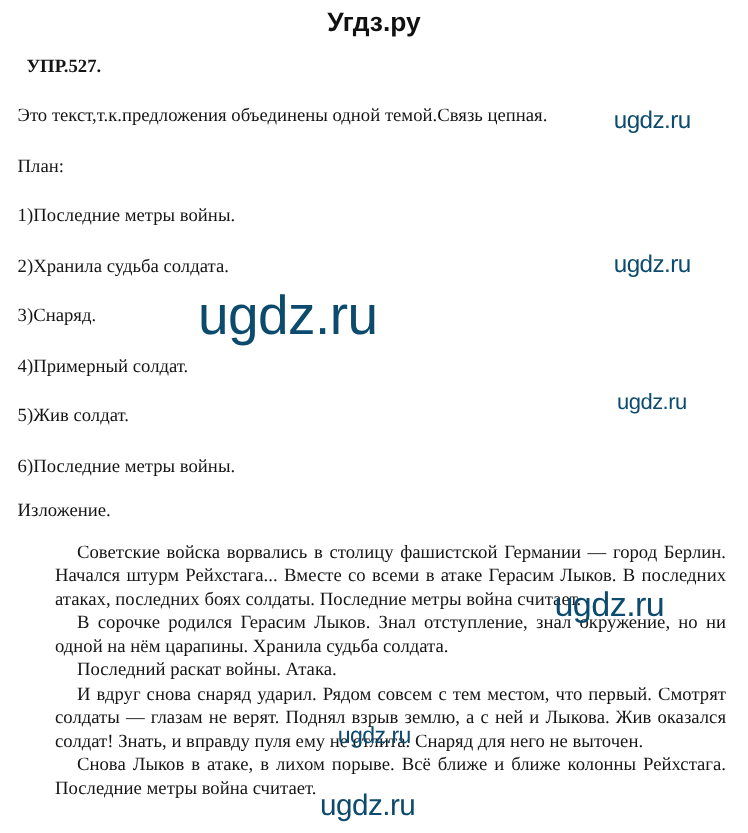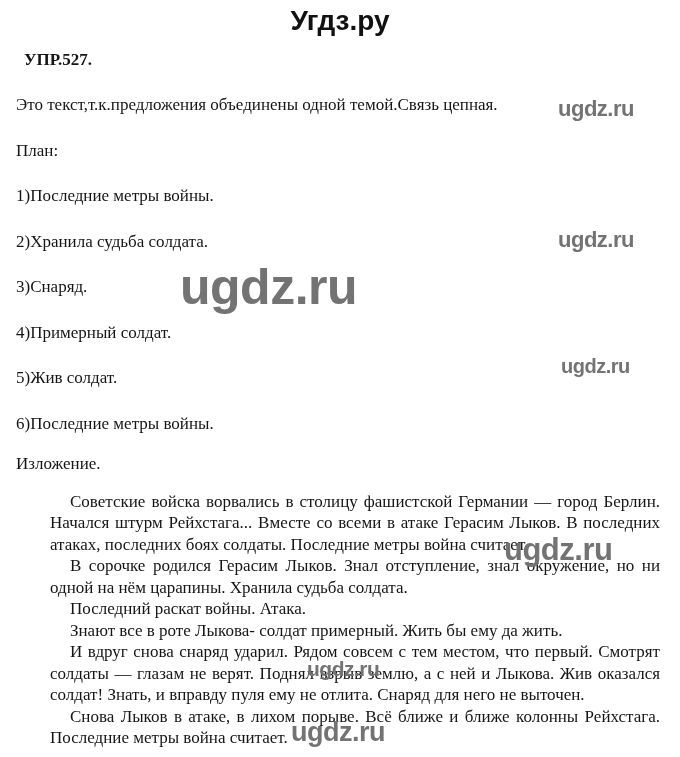--- a/index.html
+++ b/index.html
@@ -10,21 +10,21 @@
     background: #ffffff;
     color: #151515;
     font-family: "Liberation Serif", "DejaVu Serif", serif;
     overflow: hidden;
   }
   .site-title {
     margin-top: 6px;
     text-align: center;
     font-family: "Liberation Sans", "DejaVu Sans", sans-serif;
     font-weight: 700;
-    font-size: 28px;
+    font-size: 24px;
     line-height: 30px;
     color: #111;
   }
   .exercise-number {
     margin: 13px 0 0 24px;
     font-weight: 700;
     font-size: 17px;
     line-height: 21px;
   }
   .analysis {
@@ -45,22 +45,22 @@
   }
   .essay p {
     text-align: justify;
     text-indent: 20px;
     margin-left: 38px;
   }
   .essay p.no-indent { text-indent: 0; }
   .watermark {
     position: absolute;
     font-family: "Liberation Sans", "DejaVu Sans", sans-serif;
-    font-weight: 700;
-    color: #737373;
+    font-weight: 400;
+    color: #0c4a6e;
     letter-spacing: -0.5px;
     white-space: nowrap;
     pointer-events: none;
   }
   .wm-1 { left: 558px; top: 96px;  font-size: 22px; }
   .wm-2 { left: 558px; top: 227px; font-size: 22px; }
   .wm-3 { left: 180px; top: 258px; font-size: 50px; }
   .wm-4 { left: 561px; top: 355px; font-size: 20px; }
   .wm-5 { left: 504px; top: 532px; font-size: 31px; }
   .wm-6 { left: 307px; top: 657px; font-size: 21px; }
@@ -83,21 +83,20 @@
   <div class="line">5)Жив солдат.</div>
   <div class="line">6)Последние метры войны.</div>
 </div>
 
 <div class="essay-heading">Изложение.</div>
 
 <div class="essay">
   <p>Советские войска ворвались в столицу фашистской Германии — город Берлин. Начался штурм Рейхстага... Вместе со всеми в атаке Герасим Лыков. В последних атаках, последних боях солдаты. Последние метры война считает.</p>
   <p>В сорочке родился Герасим Лыков. Знал отступление, знал окружение, но ни одной на нём царапины. Хранила судьба солдата.</p>
   <p>Последний раскат войны. Атака.</p>
-  <p>Знают все в роте Лыкова- солдат примерный. Жить бы ему да жить.</p>
   <p>И вдруг снова снаряд ударил. Рядом совсем с тем местом, что первый. Смотрят солдаты — глазам не верят. Поднял взрыв землю, а с ней и Лыкова. Жив оказался солдат! Знать, и вправду пуля ему не отлита. Снаряд для него не выточен.</p>
   <p>Снова Лыков в атаке, в лихом порыве. Всё ближе и ближе колонны Рейхстага. Последние метры война считает.</p>
 </div>
 
 <span class="watermark wm-1">ugdz.ru</span>
 <span class="watermark wm-2">ugdz.ru</span>
 <span class="watermark wm-3">ugdz.ru</span>
 <span class="watermark wm-4">ugdz.ru</span>
 <span class="watermark wm-5">ugdz.ru</span>
 <span class="watermark wm-6">ugdz.ru</span>

